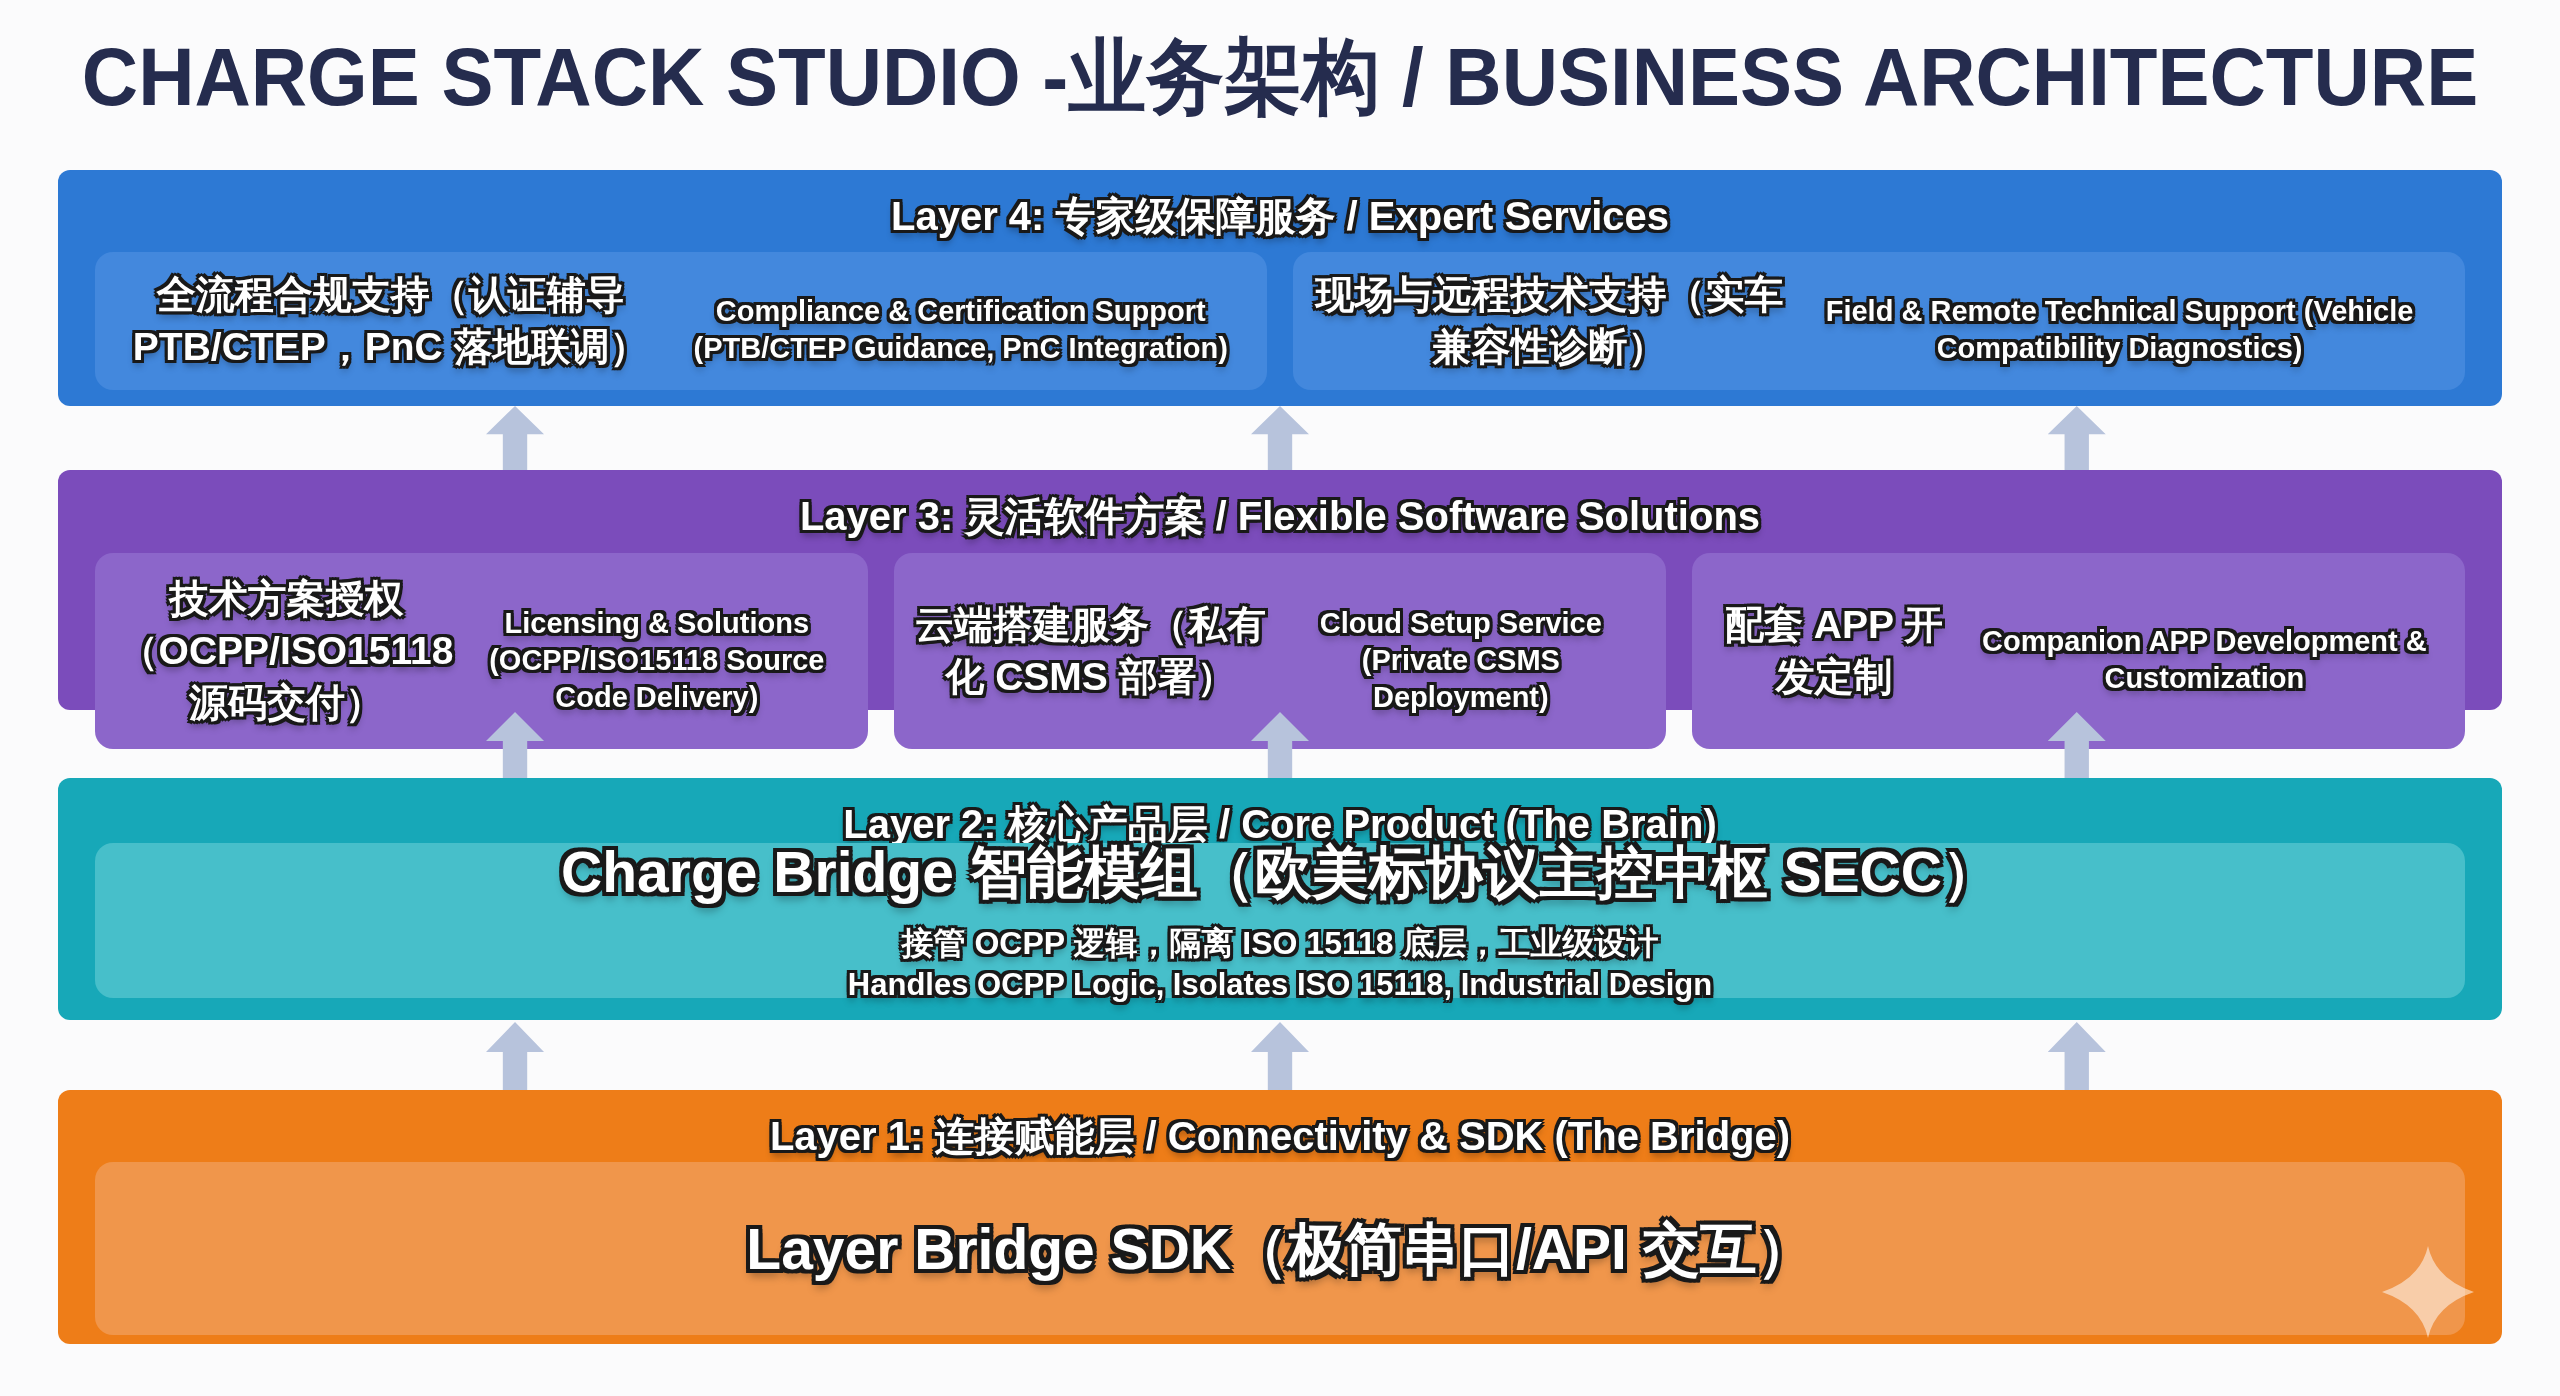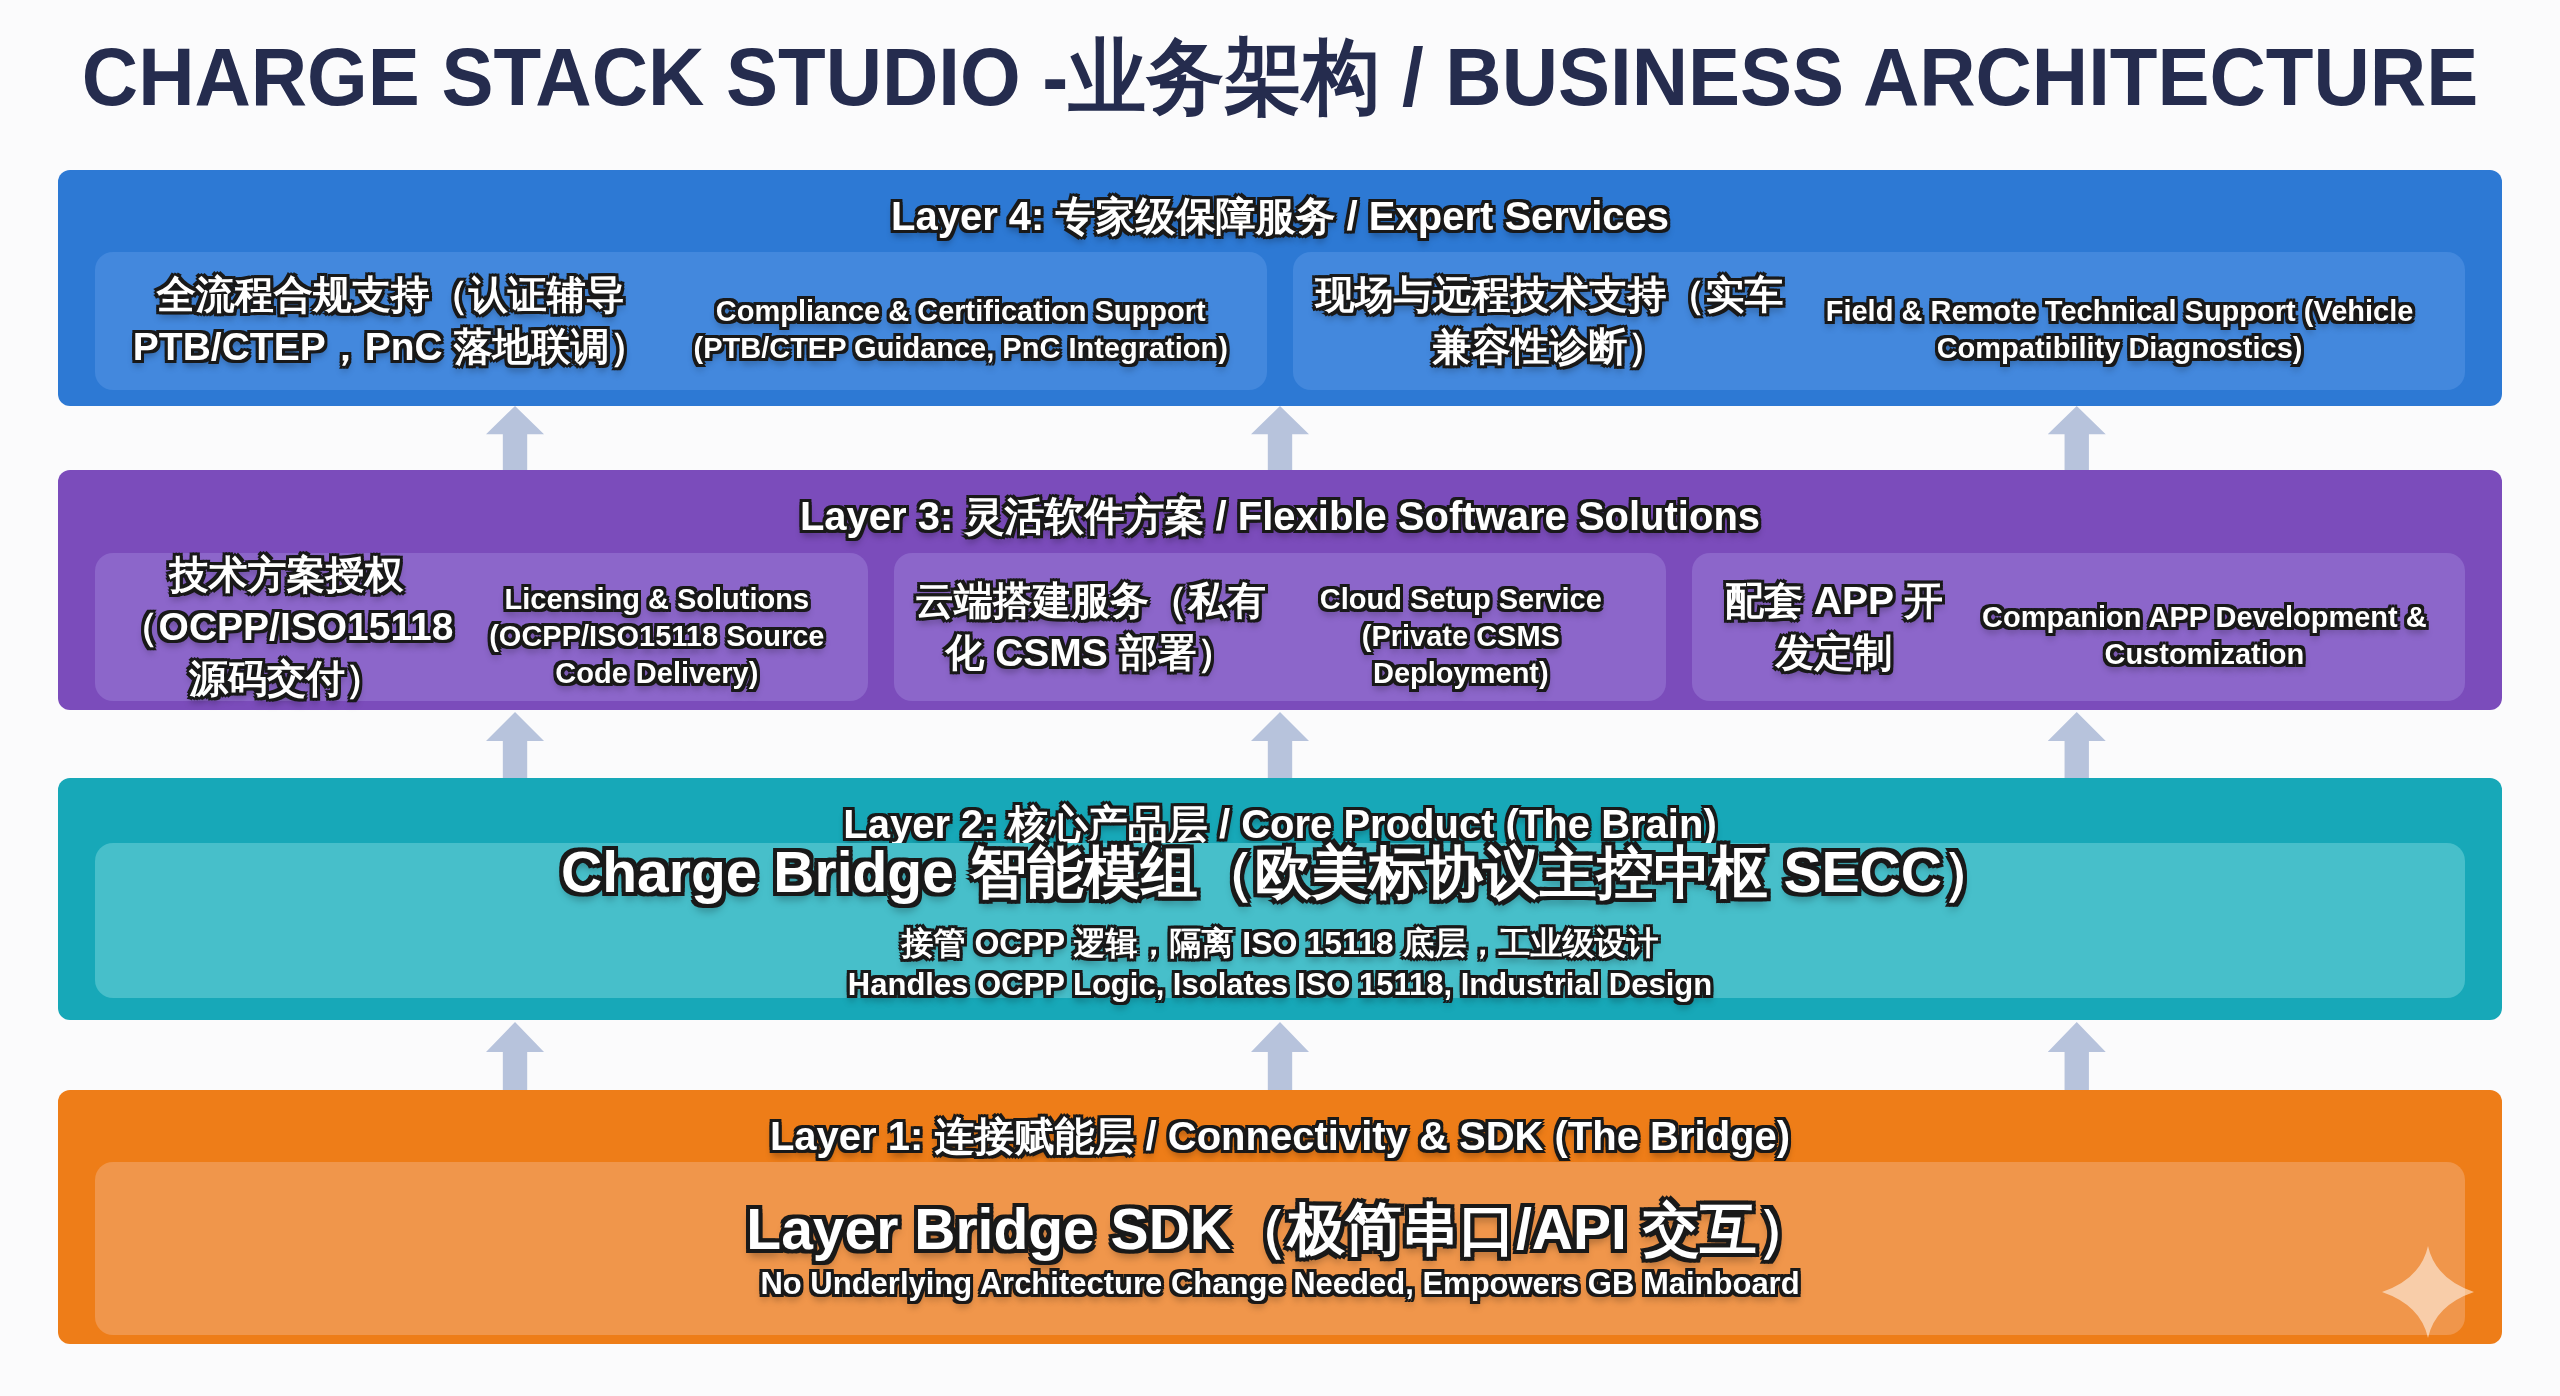--- a/index.html
+++ b/index.html
@@ -42,21 +42,21 @@
       -4px -4px 0 #191919, 4px -4px 0 #191919,
       -4px  4px 0 #191919, 4px  4px 0 #191919,
       -4px  0   0 #191919, 4px  0   0 #191919,
        0   -4px 0 #191919, 0    4px 0 #191919,
        0    7px 9px rgba(0,0,0,.35);
   }
   .boxes{
     position:absolute;left:37px;right:37px;display:flex;gap:26px;
   }
   .band-l4 .boxes{top:82px;height:138px;}
-  .band-l3 .boxes{top:83px;height:148px;}
+  .band-l3 .boxes{top:83px;height:196px;}
   .box{
     flex:1 1 0;border-radius:18px;display:flex;flex-direction:row;
     justify-content:center;align-items:center;text-align:center;
     padding:4px 16px;box-sizing:border-box;
   }
   .band-l4 .box{background:#4388dd;}
   .band-l3 .box{background:#8c66ca;}
   .box .zh{font-size:39px;font-weight:bold;line-height:52px;}
   .box .en{font-size:29px;font-weight:bold;line-height:37px;margin-top:18px;}
   .mainbox{
@@ -148,20 +148,19 @@
   <div class="arrow-row arrow-row-3">
     <span class="arrow a1"></span>
     <span class="arrow a2"></span>
     <span class="arrow a3"></span>
   </div>
 
   <section class="band band-l1">
     <div class="band-header ot">Layer 1: 连接赋能层 / Connectivity &amp; SDK (The Bridge)</div>
     <div class="mainbox">
       <div class="main-title ot-big">Layer Bridge SDK（极简串口/API 交互）</div>
-      <div class="main-en ot">No Underlying Architecture Change Needed, Empowers GB Mainboard</div>
     </div>
     <svg class="sparkle" viewBox="0 0 90 90">
       <path d="M45 0 Q52 32 90 45 Q52 58 45 90 Q38 58 0 45 Q38 32 45 0 Z" fill="rgba(255,255,255,0.52)"></path>
     </svg>
   </section>
 
 </div>
 
 </body></html>

